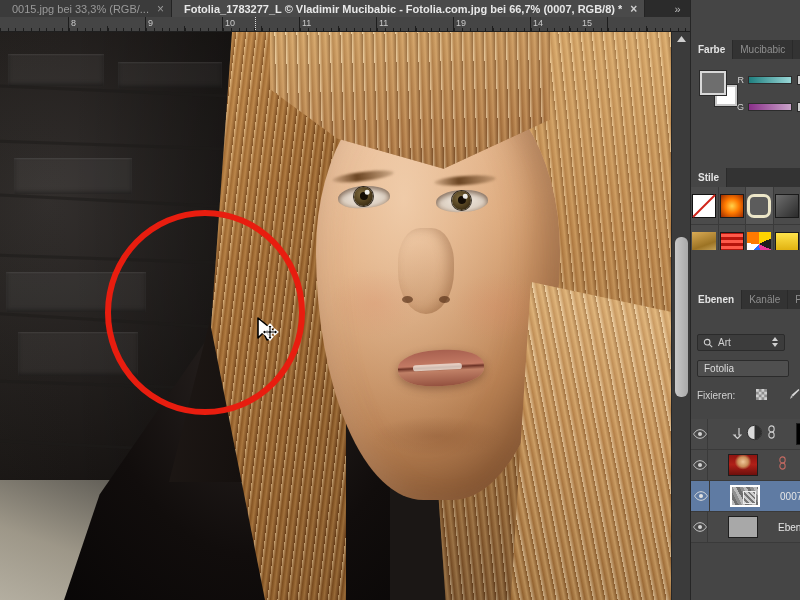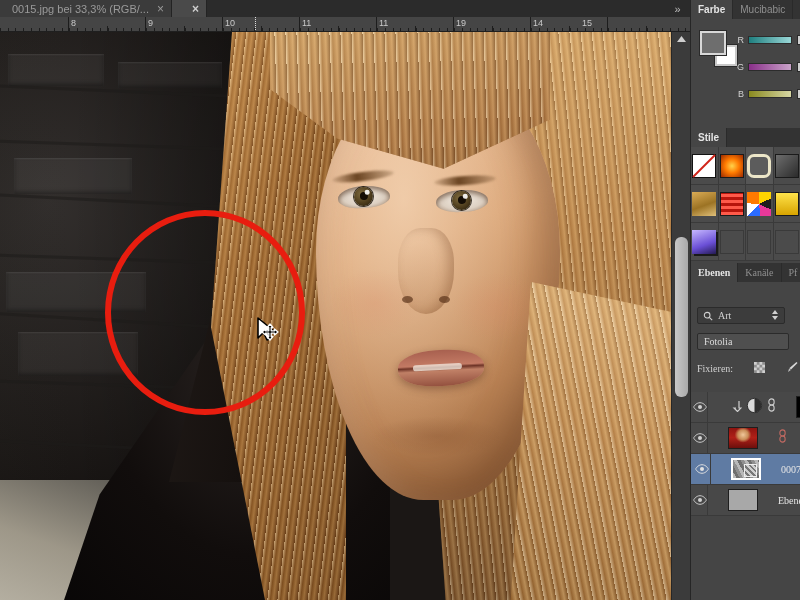--- a/index.html
+++ b/index.html
@@ -251,21 +251,21 @@
     border-radius: 6px;
   }
 
   
   #dock {
     position: absolute; left: 690px; top: 0; width: 110px; height: 600px;
     background: #3a3a3a; border-left: 1px solid #262626;
   }
   .panel { position: absolute; left: 0; width: 110px; background: #454545; }
   .panel-tabs {
-    display: flex; height: 19px; background: #333333; align-items: stretch;
+    display: flex; height: 19px; background: #333333; align-items: stretch; margin-top: 40px;
   }
   .panel-tab {
     display: flex; align-items: center; padding: 0 7px;
     font-size: 10px; color: #8f8f8f; background: #333333;
     border-right: 1px solid #2a2a2a; white-space: nowrap;
   }
   .panel-tab.active { background: #454545; color: #e4e4e4; font-weight: bold; }
   .panel-body { background: #454545; position: relative; }
 
   
@@ -314,21 +314,21 @@
   .style-cell {
     width: 36px; height: 38px; border-right: 1px solid #3a3a3a;
     border-bottom: 1px solid #3a3a3a;
     display: flex; align-items: center; justify-content: center;
     background: #4b4b4b;
   }
   .style-cell.selected { background: #565656; }
   .style-chip { width: 24px; height: 24px; }
 
   
-  #layers-panel { top: 263px; height: 337px; font-family: Liberation Serif, serif; }
+  #layers-panel { top: 250px; height: 337px; }
   #layer-filter {
     position: absolute; left: 6px; top: 25px; width: 88px; height: 17px;
     background: #3c3c3c; border: 1px solid #2b2b2b; border-radius: 2px;
     display: flex; align-items: center; gap: 5px; padding: 0 5px;
   }
   #layer-filter .flabel { font-size: 10px; color: #d0d0d0; }
   #blend-mode {
     position: absolute; left: 6px; top: 51px; width: 92px; height: 17px;
     background: #4f4f4f; border: 1px solid #2b2b2b; border-radius: 2px;
     display: flex; align-items: center; padding: 0 6px;
@@ -390,20 +390,21 @@
 <body>
 
 <div id="app">
 
   <div id="tabbar">
     <div class="doc-tab">
       <span class="tab-label">0015.jpg bei 33,3% (RGB/...</span>
       <span class="tab-close">×</span>
     </div>
     <div class="doc-tab active">
+      <span class="tab-label">Fotolia_1783277_L © Vladimir Mucibabic - Fotolia.com.jpg bei 66,7% (0007, RGB/8) *</span>
       <span class="tab-close">×</span>
     </div>
     <div id="tab-overflow">»</div>
   </div>
 
   <div id="ruler">
       <div class="rtick minor" style="left: 0px;"></div>
       <div class="rtick minor" style="left: 8px;"></div>
       <div class="rtick minor" style="left: 15px;"></div>
       <div class="rtick minor" style="left: 23px;"></div>

